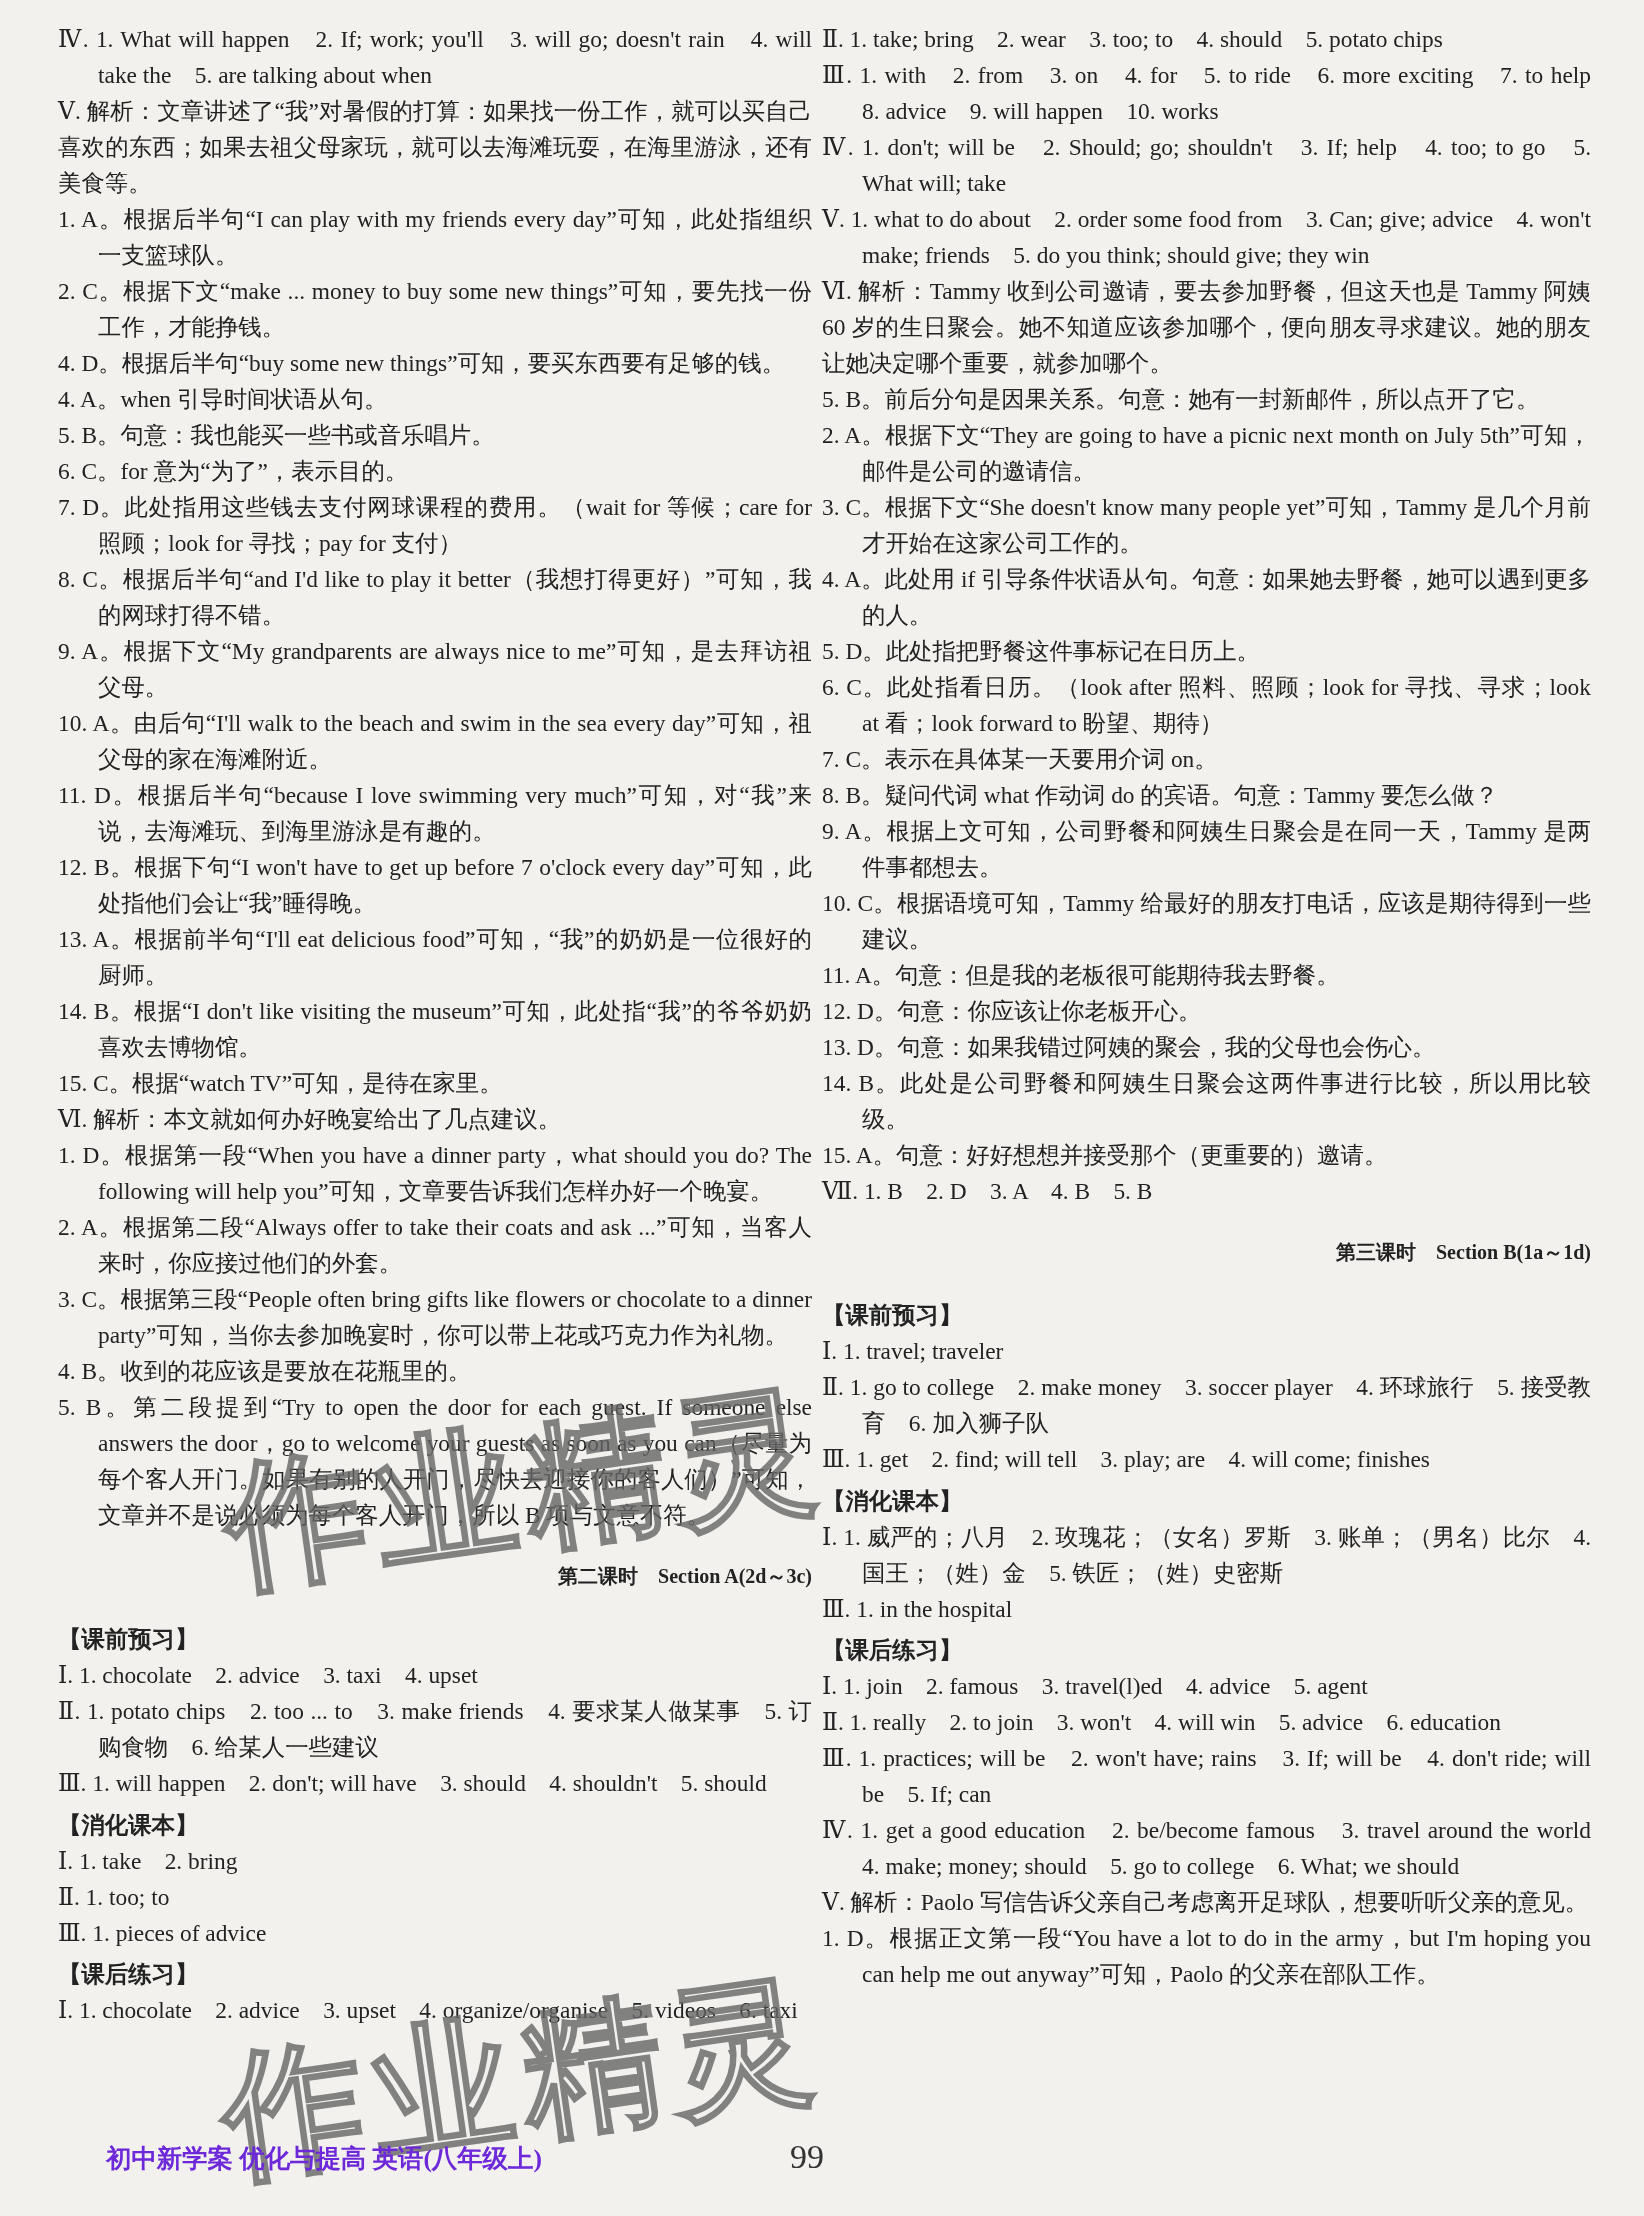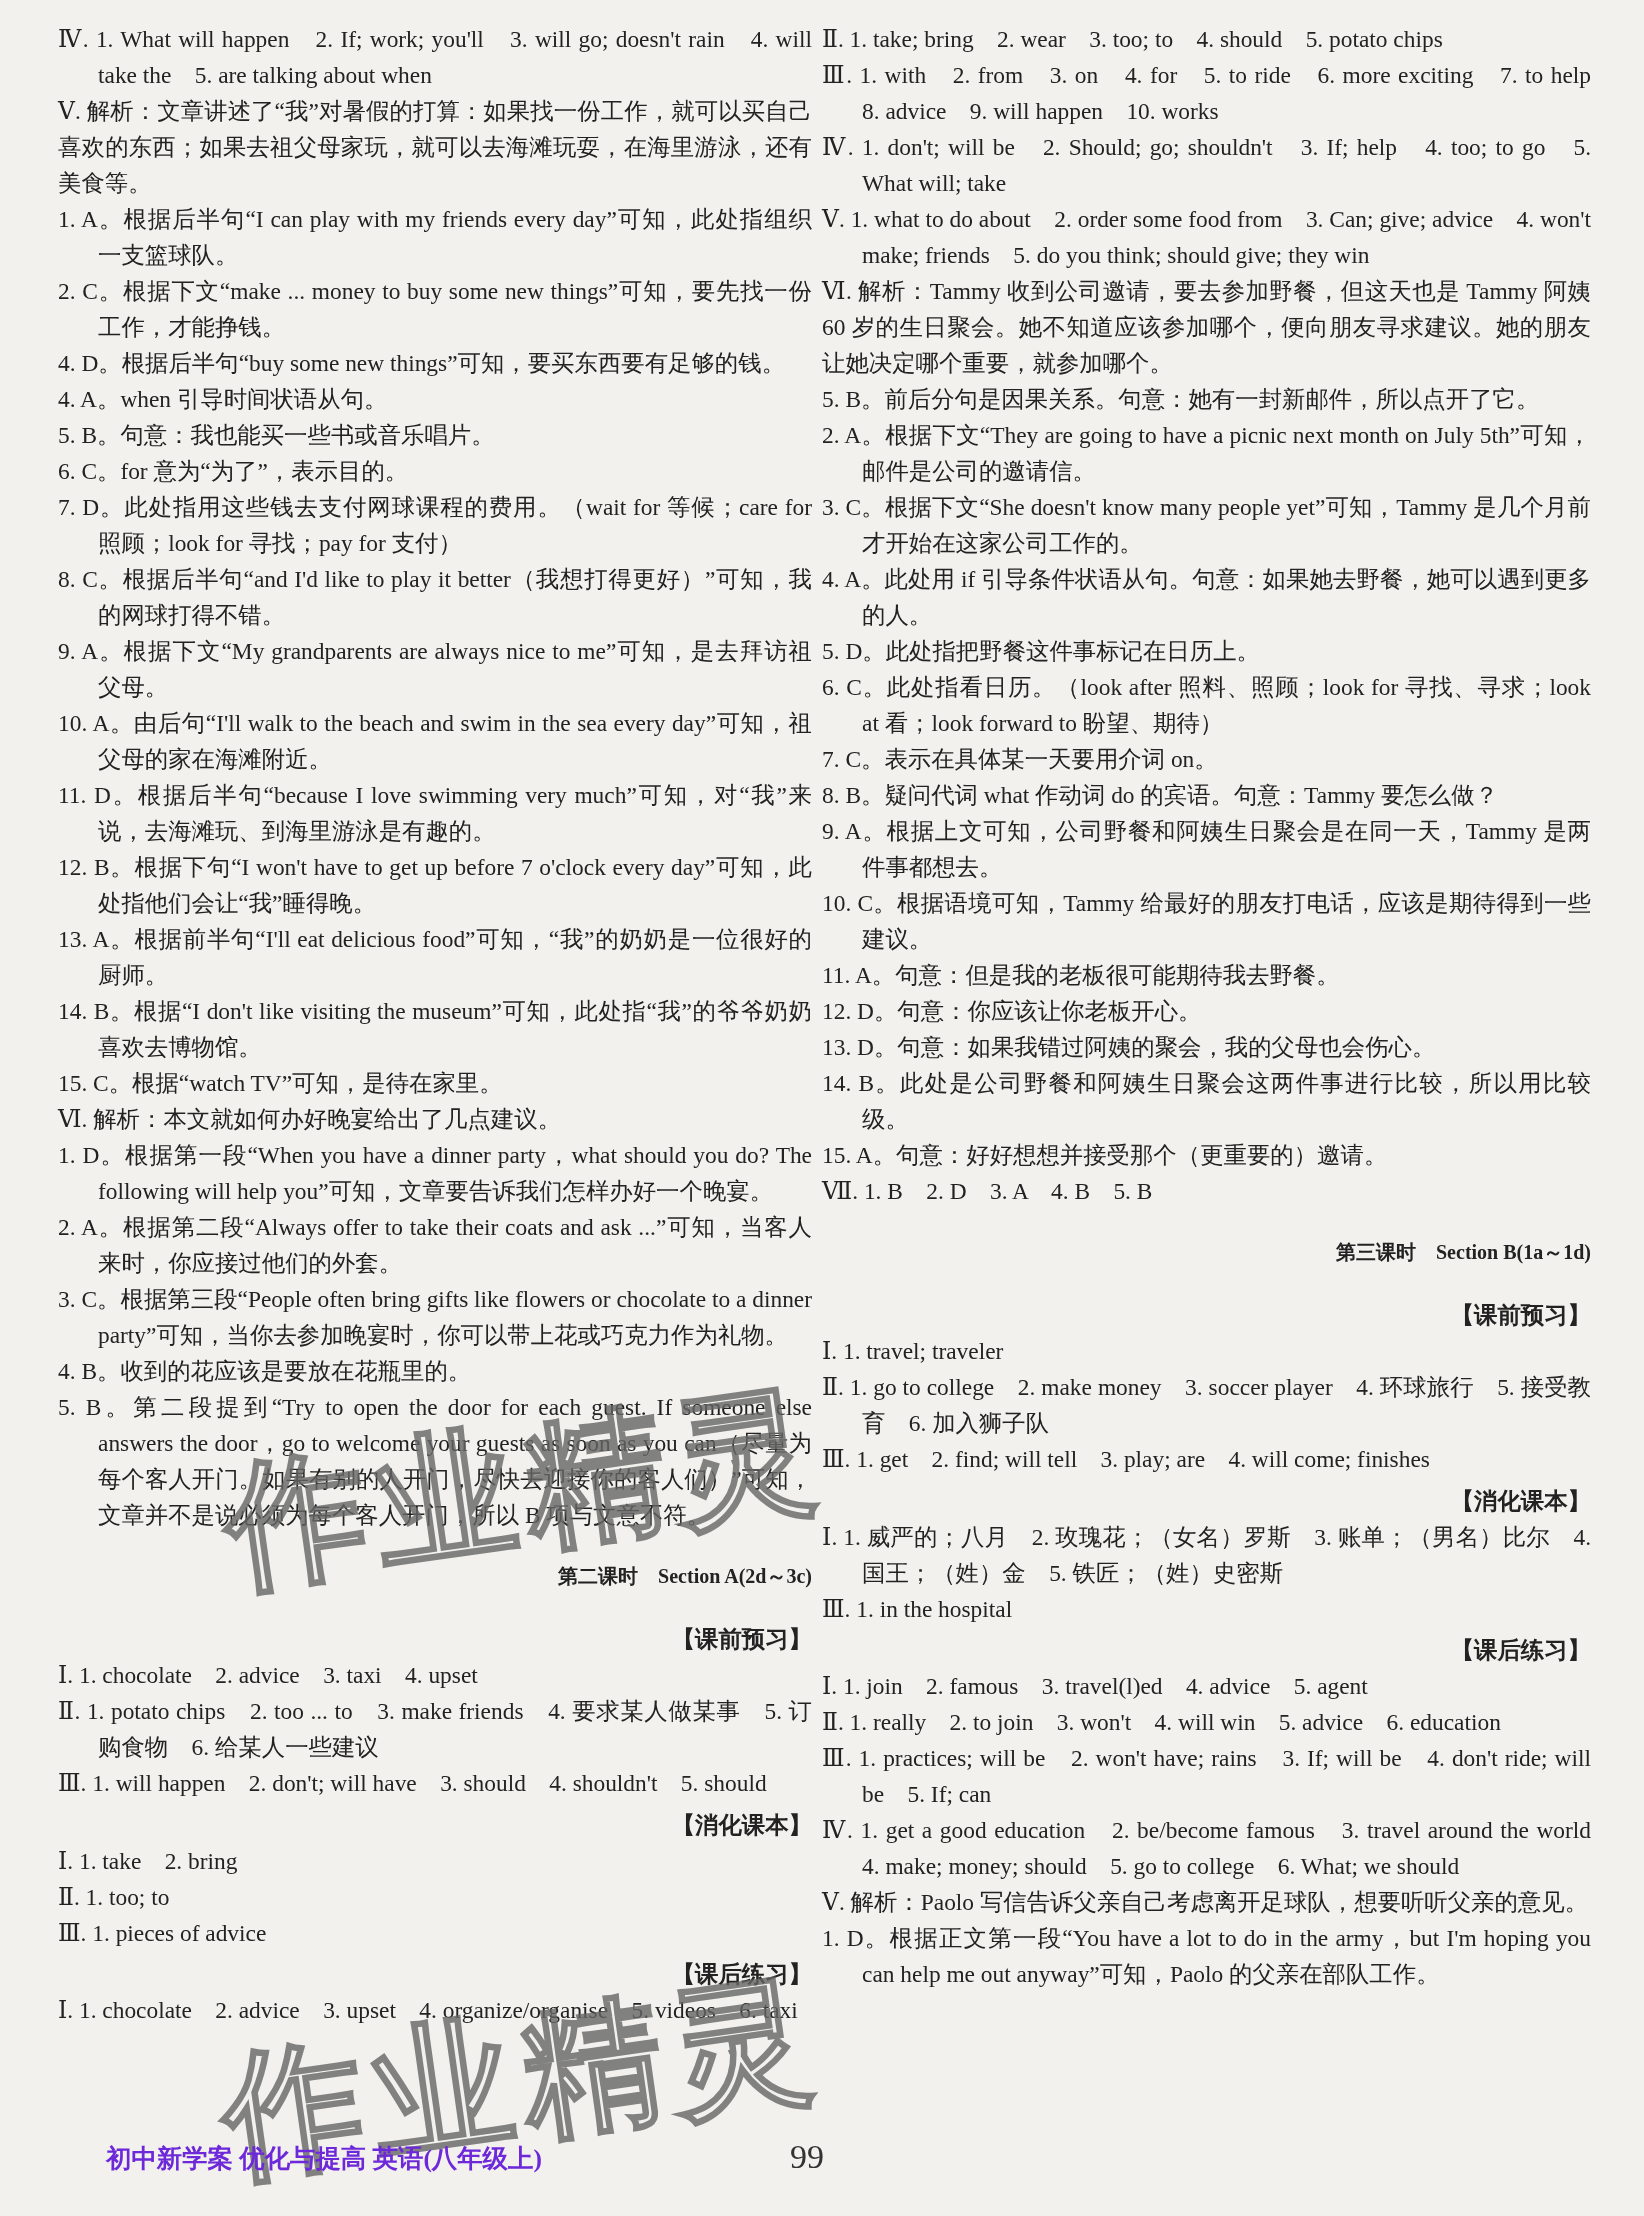--- a/index.html
+++ b/index.html
@@ -14,21 +14,21 @@
   .page{position:absolute;inset:0;border-radius:8px;}
   .col{
     position:absolute;top:20.6px;
     font-size:23.4px;line-height:36px;
   }
   .col-left{left:58px;width:754px;}
   .col-right{left:822px;width:769px;}
   p.blk{margin:0;text-align:justify;}
   p.hang{padding-left:40px;text-indent:-40px;}
   p.flush{padding-left:0;text-indent:0;}
-  p.bracket{font-weight:bold;margin-top:5.5px;text-align:right;}
+  p.bracket{font-weight:bold;margin-top:5.5px;text-align:left;}
   p.heading{
     text-align:right;font-weight:bold;font-size:20px;
     margin:25px 0 27.5px;padding-left:0;text-indent:0;
   }
   .watermark{
     position:absolute;
     font-family:"Liberation Sans","DejaVu Sans",sans-serif;
     font-weight:bold;
     font-size:141px;
     letter-spacing:9.6px;

